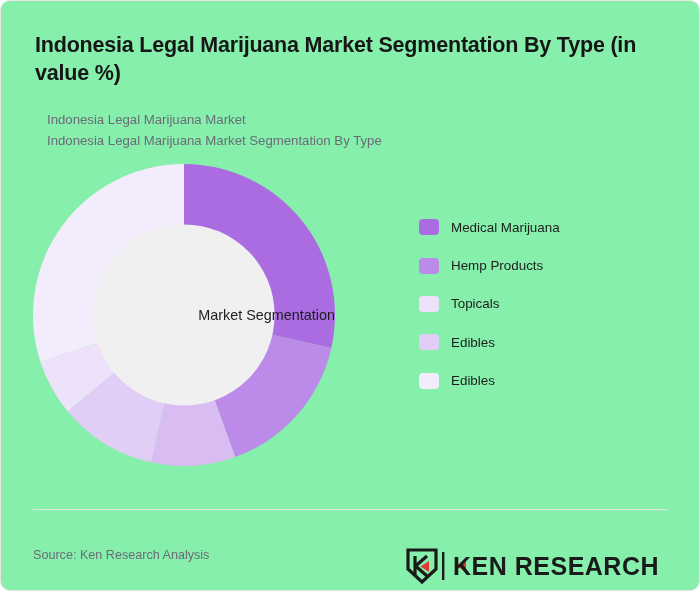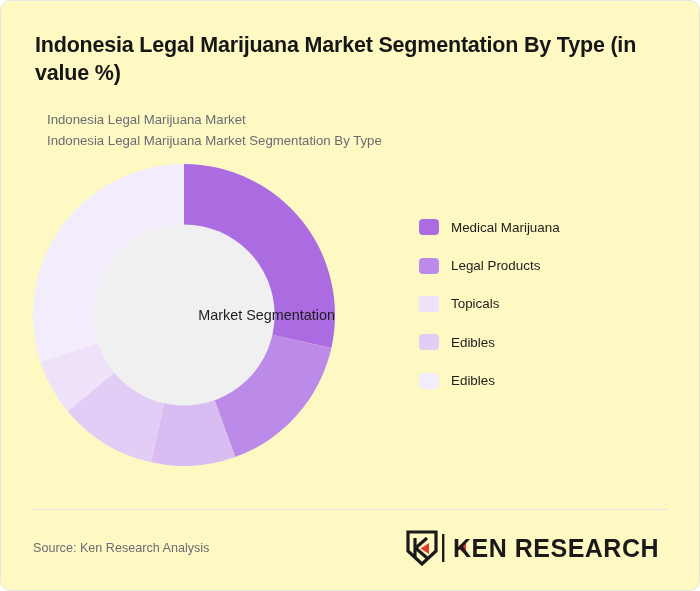--- a/index.html
+++ b/index.html
@@ -11,21 +11,21 @@
     width: 700px;
     height: 591px;
     font-family: "Liberation Sans", sans-serif;
     overflow: hidden;
   }
   .page {
     position: relative;
     width: 700px;
     height: 591px;
     box-sizing: border-box;
-    background: #fef9c3;
+    background: #86efac;
     border: 1px solid #e6e6e6;
     border-radius: 10px;
     overflow: hidden;
   }
 
   
   .header {
     padding: 30px 34px 0 34px;
   }
   .chart-title {
@@ -110,24 +110,24 @@
     left: 32px;
     right: 32px;
     top: 508px;
     height: 1px;
     background: #e4e4e4;
   }
   .footer {
     position: absolute;
     left: 32px;
     right: 30px;
-    top: 527px;
+    top: 547px;
     height: 40px;
     display: flex;
-    align-items: center;
+    align-items: flex-start;
     justify-content: space-between;
   }
   .source-text {
     font-size: 12.6px;
     color: #6b6b75;
   }
   .brand {
     display: flex;
     align-items: center;
   }
@@ -171,21 +171,21 @@
       </div>
     </div>
 
     <div class="legend" id="legend">
         <div class="legend-item">
           <span class="legend-swatch" style="background: rgb(171, 108, 226);"></span>
           <span class="legend-label">Medical Marijuana</span>
         </div>
         <div class="legend-item">
           <span class="legend-swatch" style="background: rgb(188, 138, 232);"></span>
-          <span class="legend-label">Legal Products</span>
+          <span class="legend-label">Hemp Products</span>
         </div>
         <div class="legend-item">
           <span class="legend-swatch" style="background: rgb(237, 226, 250);"></span>
           <span class="legend-label">Topicals</span>
         </div>
         <div class="legend-item">
           <span class="legend-swatch" style="background: rgb(225, 205, 245);"></span>
           <span class="legend-label">Edibles</span>
         </div>
         <div class="legend-item">

